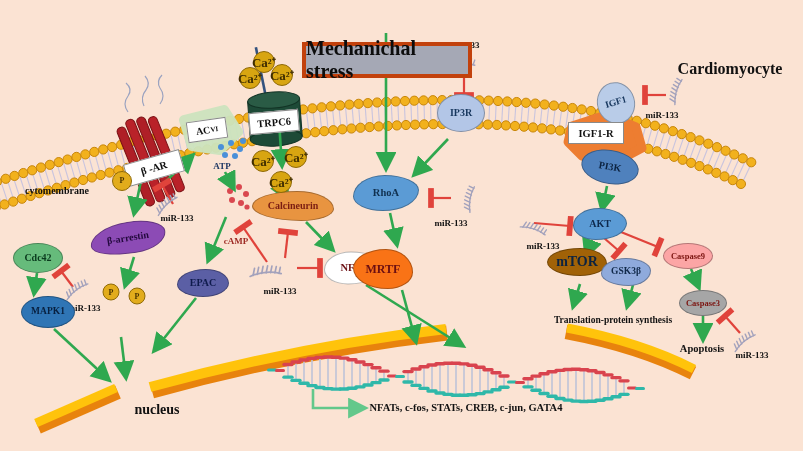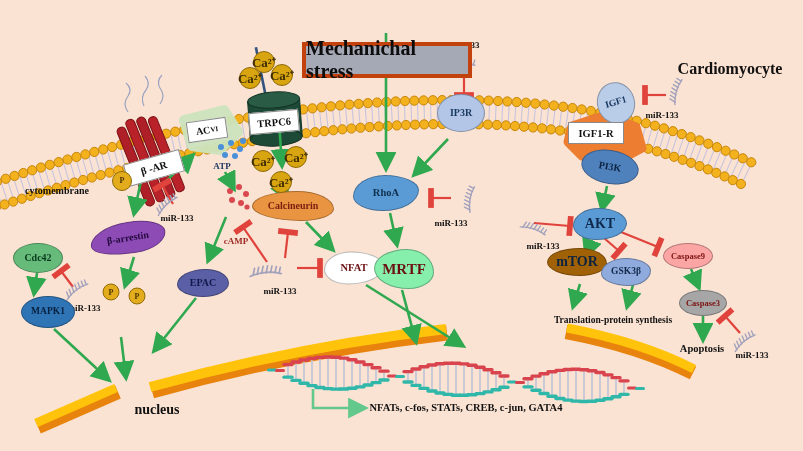--- a/index.html
+++ b/index.html
@@ -613,26 +613,26 @@
 <div class="node circ ca" style="left:281px;top:182px;width:20px;height:20px;">Ca²⁺</div>
 
 <div class="node circ pc" style="left:122px;top:181px;width:18px;height:18px;">P</div>
 <div class="node circ pc" style="left:111px;top:292px;width:15px;height:15px;">P</div>
 <div class="node circ pc" style="left:137px;top:296px;width:15px;height:15px;">P</div>
 
 <div class="node" style="left:461px;top:113px;width:46px;height:36px;border-radius:50%;background:#B3C6E7;color:#17375E;font-size:10px;">IP3R</div>
 <div class="node" style="left:386px;top:193px;width:64px;height:34px;border-radius:48% 52% 55% 45%/60% 42% 58% 40%;background:#5B9BD5;color:#10304F;font-size:10.5px;">RhoA</div>
 <div class="node" style="left:293px;top:206px;width:80px;height:28px;border-radius:55% 45% 40% 60%/50% 60% 40% 50%;background:#E89440;color:#7B1D12;font-size:10px;">Calcineurin</div>
 <div class="node" style="left:354px;top:268px;width:58px;height:31px;border-radius:45% 55% 60% 40%/55% 45% 55% 45%;background:#ffffff;color:#6B0F12;font-size:10.5px;">NFAT</div>
-<div class="node" style="left:404px;top:269px;width:58px;height:38px;border-radius:55% 45% 42% 58%/48% 58% 42% 52%;background:#86efac;color:#6B0F12;font-size:15px;">MRTF</div>
+<div class="node" style="left:383px;top:269px;width:58px;height:38px;border-radius:55% 45% 42% 58%/48% 58% 42% 52%;background:#f97316;color:#6B0F12;font-size:12px;">MRTF</div>
 <div class="node" style="left:128px;top:238px;width:74px;height:30px;border-radius:52% 48% 42% 58%/60% 45% 55% 40%;background:#8C4BB5;color:#23093D;font-size:10px;transform:translate(-50%,-50%) rotate(-9deg);">β-arrestin</div>
 <div class="node" style="left:203px;top:283px;width:50px;height:26px;border-radius:55% 45% 50% 50%/55% 50% 50% 45%;background:#5B5FA5;color:#0F1B4D;font-size:10px;">EPAC</div>
 <div class="node" style="left:38px;top:258px;width:48px;height:28px;border-radius:50%;background:#66BB7B;color:#0B3B1E;font-size:10px;">Cdc42</div>
 <div class="node" style="left:48px;top:312px;width:52px;height:30px;border-radius:50%;background:#2F75B5;color:#08203F;font-size:9.5px;">MAPK1</div>
 <div class="node" style="left:616px;top:103px;width:36px;height:40px;border-radius:50%;background:#B9CCE8;color:#17375E;font-size:9.5px;transform:translate(-50%,-50%) rotate(-16deg);">IGF1</div>
 <div class="node" style="left:610px;top:167px;width:56px;height:32px;border-radius:50%;background:#4F81BD;color:#0C2340;font-size:10px;transform:translate(-50%,-50%) rotate(10deg);">PI3K</div>
-<div class="node" style="left:600px;top:224px;width:52px;height:30px;border-radius:48% 52% 58% 42%/55% 48% 52% 45%;background:#5B9BD5;color:#0E2A4E;font-size:14px;">AKT</div>
+<div class="node" style="left:600px;top:224px;width:52px;height:30px;border-radius:48% 52% 58% 42%/55% 48% 52% 45%;background:#5B9BD5;color:#0E2A4E;font-size:10px;">AKT</div>
 <div class="node" style="left:577px;top:262px;width:58px;height:26px;border-radius:55% 45% 45% 55%/50% 55% 45% 50%;background:#a16207;color:#0C2340;font-size:14px;">mTOR</div>
 <div class="node" style="left:626px;top:272px;width:48px;height:26px;border-radius:50% 50% 45% 55%/55% 45% 55% 45%;background:#8FAADC;color:#11294A;font-size:9.5px;">GSK3β</div>
 <div class="node" style="left:688px;top:256px;width:48px;height:24px;border-radius:50%;background:#fca5a5;color:#7C1511;font-size:8.5px;">Caspase9</div>
 <div class="node" style="left:703px;top:303px;width:46px;height:24px;border-radius:50%;background:#A6A6A6;color:#7C1511;font-size:8.5px;">Caspase3</div>
 
 </div>
 
 </body></html>

